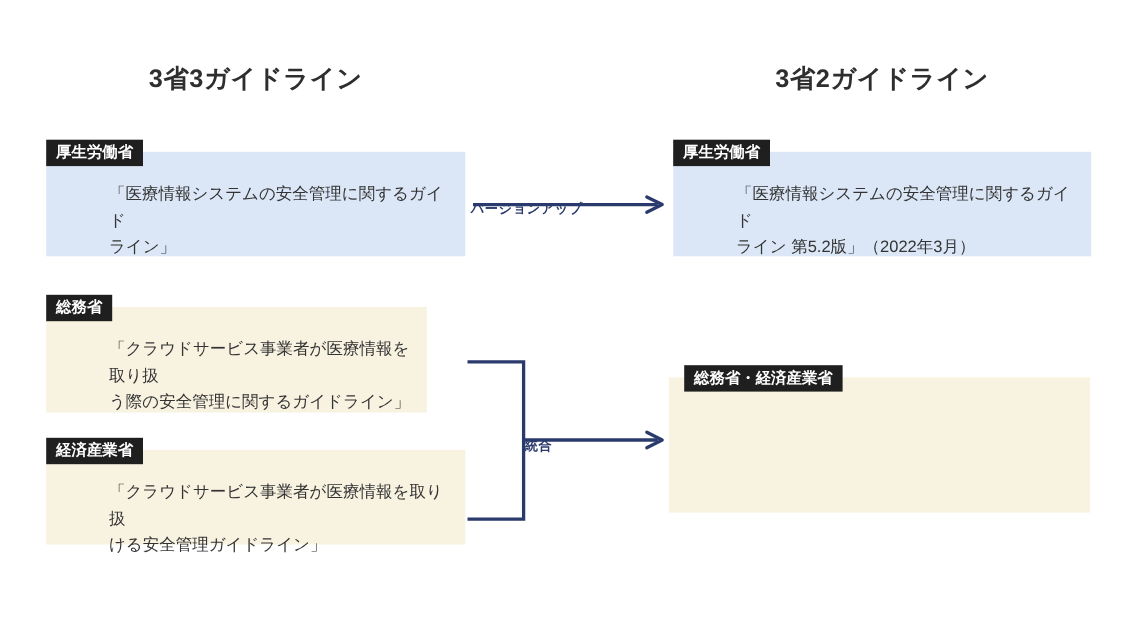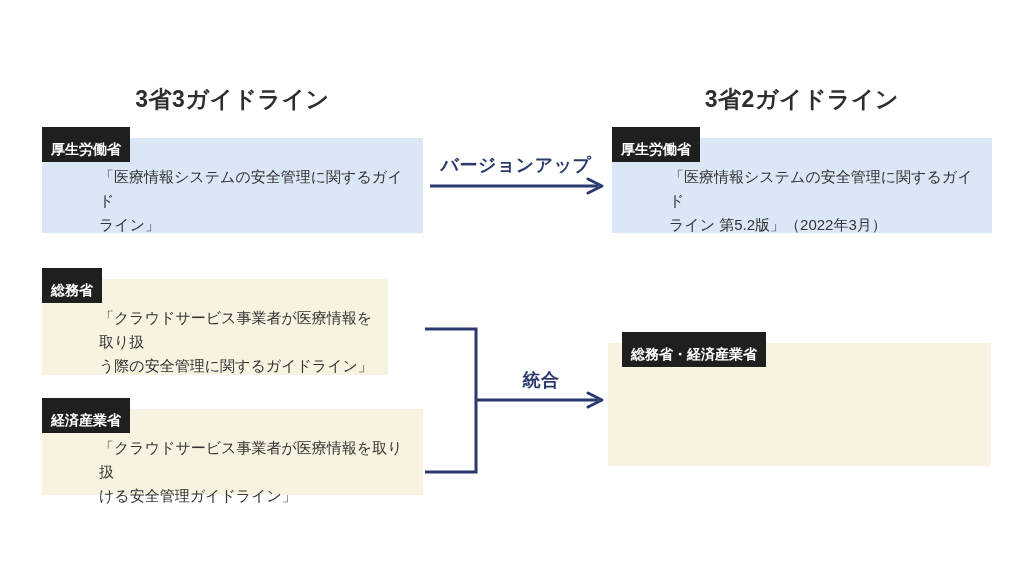--- a/index.html
+++ b/index.html
@@ -13,38 +13,37 @@
     overflow: hidden;
   }
   .col-title {
     position: absolute;
     top: 56px;
     font-size: 23px;
     font-weight: bold;
     color: #2e2e2e;
     text-align: center;
     letter-spacing: 0.5px;
-    margin-top: 28px;
   }
   .col-title.left  { left: 42px;  width: 381px; }
   .col-title.right { left: 612px; width: 380px; text-align: center; }
 
   .gbox { position: absolute; }
   .gbox.blue  { background: #dbe7f7; }
   .gbox.cream { background: #f8f2e1; }
   .gbox .badge {
     position: absolute;
     top: -11px;
     left: 0;
     background: #1f1f1f;
     color: #ffffff;
     font-size: 14px;
     font-weight: bold;
     line-height: 1.2;
-    padding: 14px 9px 4px 9px;
+    padding: 3px 9px 4px 9px;
     white-space: nowrap;
   }
   .gbox.badge-inset .badge { left: 14px; }
   .gbox .btext {
     padding: 27px 12px 0 13px;
     font-size: 15px;
     line-height: 24px;
     color: #333333;
     white-space: pre-line;
     margin-left: 44px;
@@ -57,25 +56,26 @@
   .box-rb2 { left: 608px; top: 343px; width: 383px; height: 123px; }
 
   .arrow-svg {
     position: absolute;
     left: 0; top: 0;
     width: 1036px; height: 583px;
     pointer-events: none;
   }
   .arrow-label {
     position: absolute;
-    font-size: 18px;
+    font-size: 12px;
     font-weight: bold;
     color: #2b3a6c;
-    text-align: center;
+    text-align: left;
     letter-spacing: 0.5px;
+    margin-top: 29px;
   }
   .arrow-label.version { left: 428px; top: 153px; width: 176px; }
   .arrow-label.merge   { left: 477px; top: 368px; width: 128px; }
 </style>
 </head>
 <body>
 
 <div class="canvas">
 
   <div class="col-title left">3省3ガイドライン</div>

